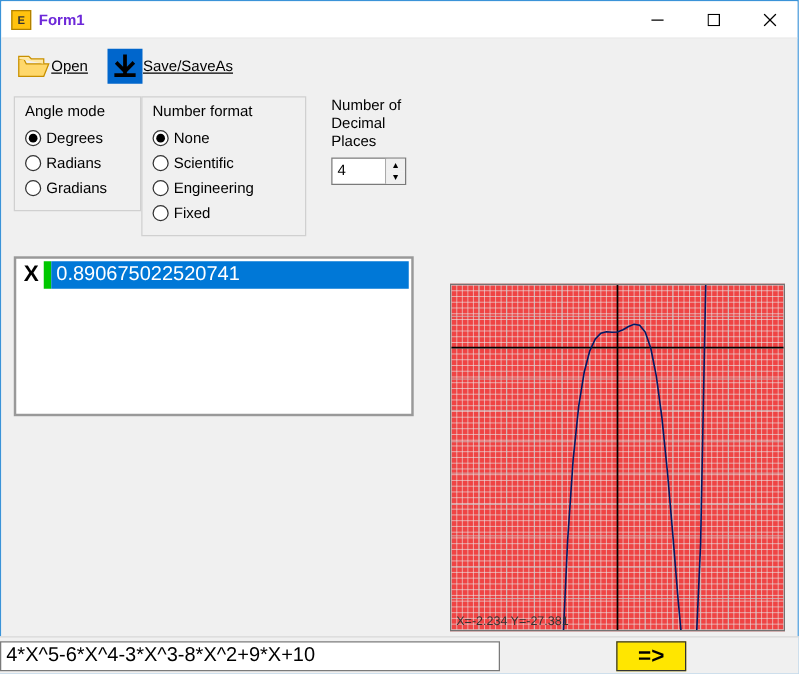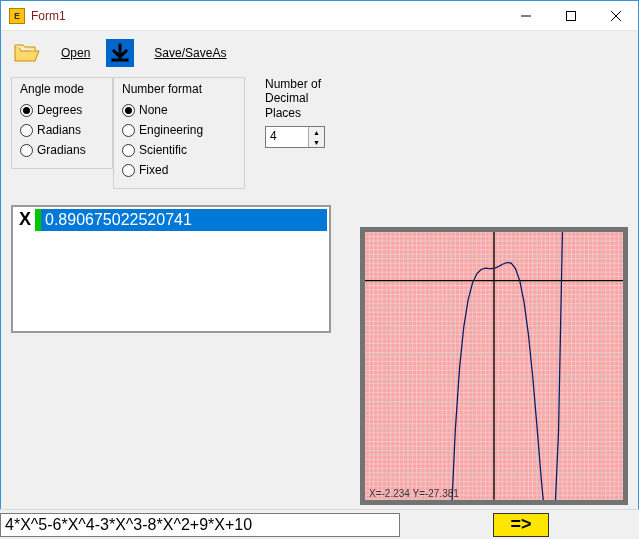--- a/index.html
+++ b/index.html
@@ -1,26 +1,26 @@
 <!DOCTYPE html>
 <html><head>
 <meta charset="utf-8">
 <style>
 * { box-sizing: border-box; margin: 0; padding: 0; font-family: 'Segoe UI', Tahoma, sans-serif; font-size: 12px; }
 body { background: #fff; width: 639px; height: 539px; overflow: hidden; border: 1px solid #3a93d8; }
 .titlebar { height: 30px; background: #fff; display: flex; align-items: center; padding: 0 0 0 8px; border-bottom: 1px solid #e5e5e5; }
 .app-icon { width: 16px; height: 16px; background: #ffc20e; border: 1px solid #b08000; font-size: 9px; font-weight: bold; display: flex; align-items: center; justify-content: center; color: #333; margin-right: 6px; }
-.win-title { flex: 1; font-size: 12px; color: #7f1d1d; }
+.win-title { flex: 1; font-size: 12px; color: #6d28d9; font-weight: bold; }
 .win-ctrls { display: flex; height: 100%; }
 .win-btn { width: 45px; display: flex; align-items: center; justify-content: center; font-family: Arial; }
 .win-min svg, .win-max svg, .win-close svg { width: 10px; height: 10px; }
 
 .content { background: #f0f0f0; height: 478px; padding: 6px 10px; position: relative; }
 .toolbar { display: flex; align-items: center; gap: 4px; height: 32px; margin-bottom: 8px; }
-.tb-btn { display: flex; align-items: center; gap: 20px; padding: 2px; }
+.tb-btn { display: flex; align-items: center; gap: 0; padding: 2px; }
 .open-icon { width: 28px; height: 24px; }
 .save-icon { width: 28px; height: 28px; background: #0066cc; display: flex; align-items: center; justify-content: center; }
 .tb-label { text-decoration: underline; color: #000; }
 
 .panels { display: flex; align-items: flex-start; }
 .groupbox { border: 1px solid #d0d0d0; background: #f0f0f0; padding: 4px 8px 8px 8px; }
 .gb-title { font-size: 12px; margin-bottom: 4px; }
 .radio-row { display: flex; align-items: center; gap: 4px; padding: 3px 0; }
 .radio { width: 13px; height: 13px; border: 1px solid #333; border-radius: 50%; display: inline-flex; align-items: center; justify-content: center; background: #fff; }
 .radio.checked::after { content: ''; width: 7px; height: 7px; background: #000; border-radius: 50%; }
@@ -32,21 +32,21 @@
 .spinner-btns { display: flex; flex-direction: column; width: 16px; border-left: 1px solid #aaa; }
 .sp-btn { flex: 1; display: flex; align-items: center; justify-content: center; font-size: 7px; background: #f0f0f0; }
 
 .mid-row { display: flex; gap: 8px; margin-top: 16px; }
 .x-panel { width: 320px; height: 128px; border: 2px solid #999; background: #fff; padding: 2px; }
 .x-row { display: flex; align-items: stretch; height: 22px; }
 .x-label { font-size: 18px; font-weight: bold; padding: 0 4px; background: #fff; }
 .x-sep { width: 6px; background: #00c800; }
 .x-value { flex: 1; background: #0078d7; color: #fff; font-size: 16px; padding: 4px 4px; display: flex; align-items: center; }
 
-.plot-area { position: absolute; right: 10px; top: 196px; width: 268px; height: 278px; border: 5px solid #737373; background: #fca5a5; }
+.plot-area { position: absolute; right: 10px; top: 196px; width: 268px; height: 278px; border: 1px solid #737373; background: #ef4444; }
 .plot-inner { position: absolute; inset: 0; }
 .plot-label { position: absolute; bottom: 1px; left: 4px; font-size: 10px; color: #333; }
 
 .bottom-row { position: absolute; left: 0; right: 0; bottom: 0; height: 30px; background: #f0f0f0; display: flex; align-items: center; padding: 0 0; gap: 20px; border-top: 1px solid #d8d8d8; }
 .formula-input { flex: 0 0 400px; height: 24px; border: 1px solid #7a7a7a; background: #fff; padding: 2px 4px; font-size: 16px; font-family: Arial; }
 .eval-btn { width: 56px; height: 24px; background: #ffe600; border: 1px solid #333; display: flex; align-items: center; justify-content: center; font-size: 18px; font-weight: bold; color: #000; margin-left: auto; margin-right: 90px; }
 </style>
 </head>
 <body>
 
@@ -113,25 +113,25 @@
     </div>
     <div class="groupbox" style="width:132px;">
       <div class="gb-title">Number format</div>
       <div id="format-options">
           <div class="radio-row">
             <span class="radio checked"></span>
             <span>None</span>
           </div>
           <div class="radio-row">
             <span class="radio"></span>
+            <span>Scientific</span>
+          </div>
+          <div class="radio-row">
+            <span class="radio"></span>
             <span>Engineering</span>
-          </div>
-          <div class="radio-row">
-            <span class="radio"></span>
-            <span>Scientific</span>
           </div>
           <div class="radio-row">
             <span class="radio"></span>
             <span>Fixed</span>
           </div>
         </div>
     </div>
     <div class="decimal-block">
       <div class="decimal-label">
         <div>Number of</div>

